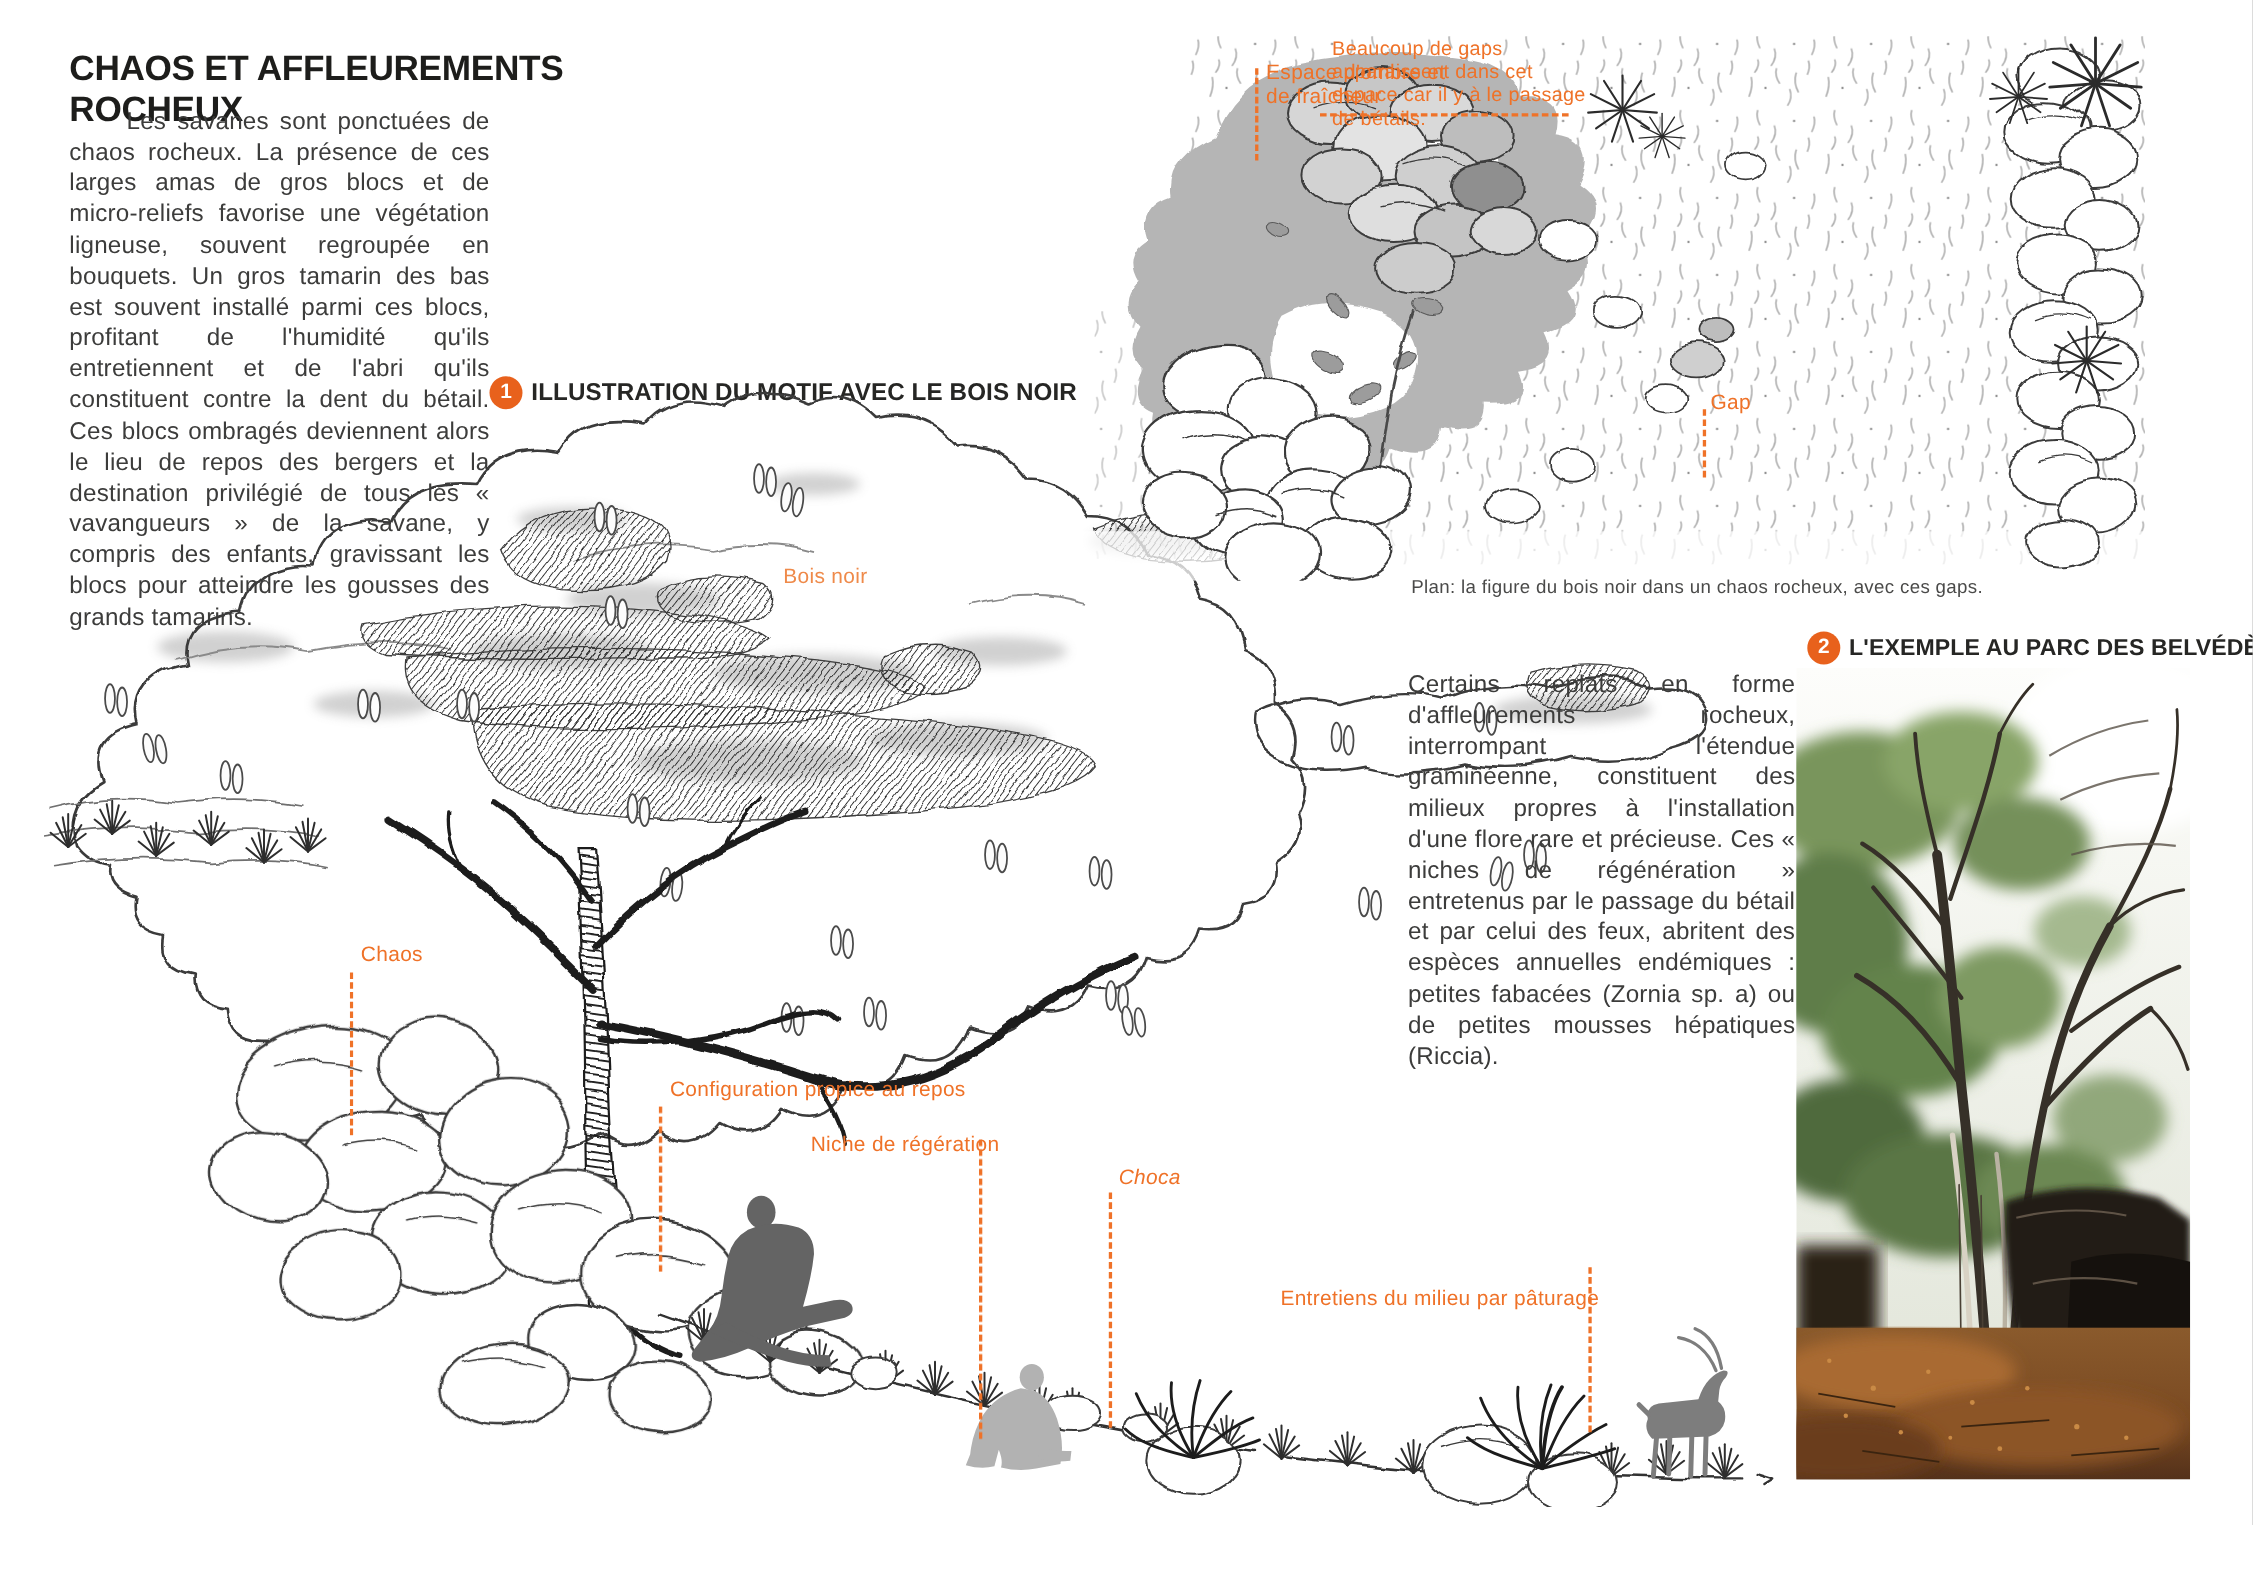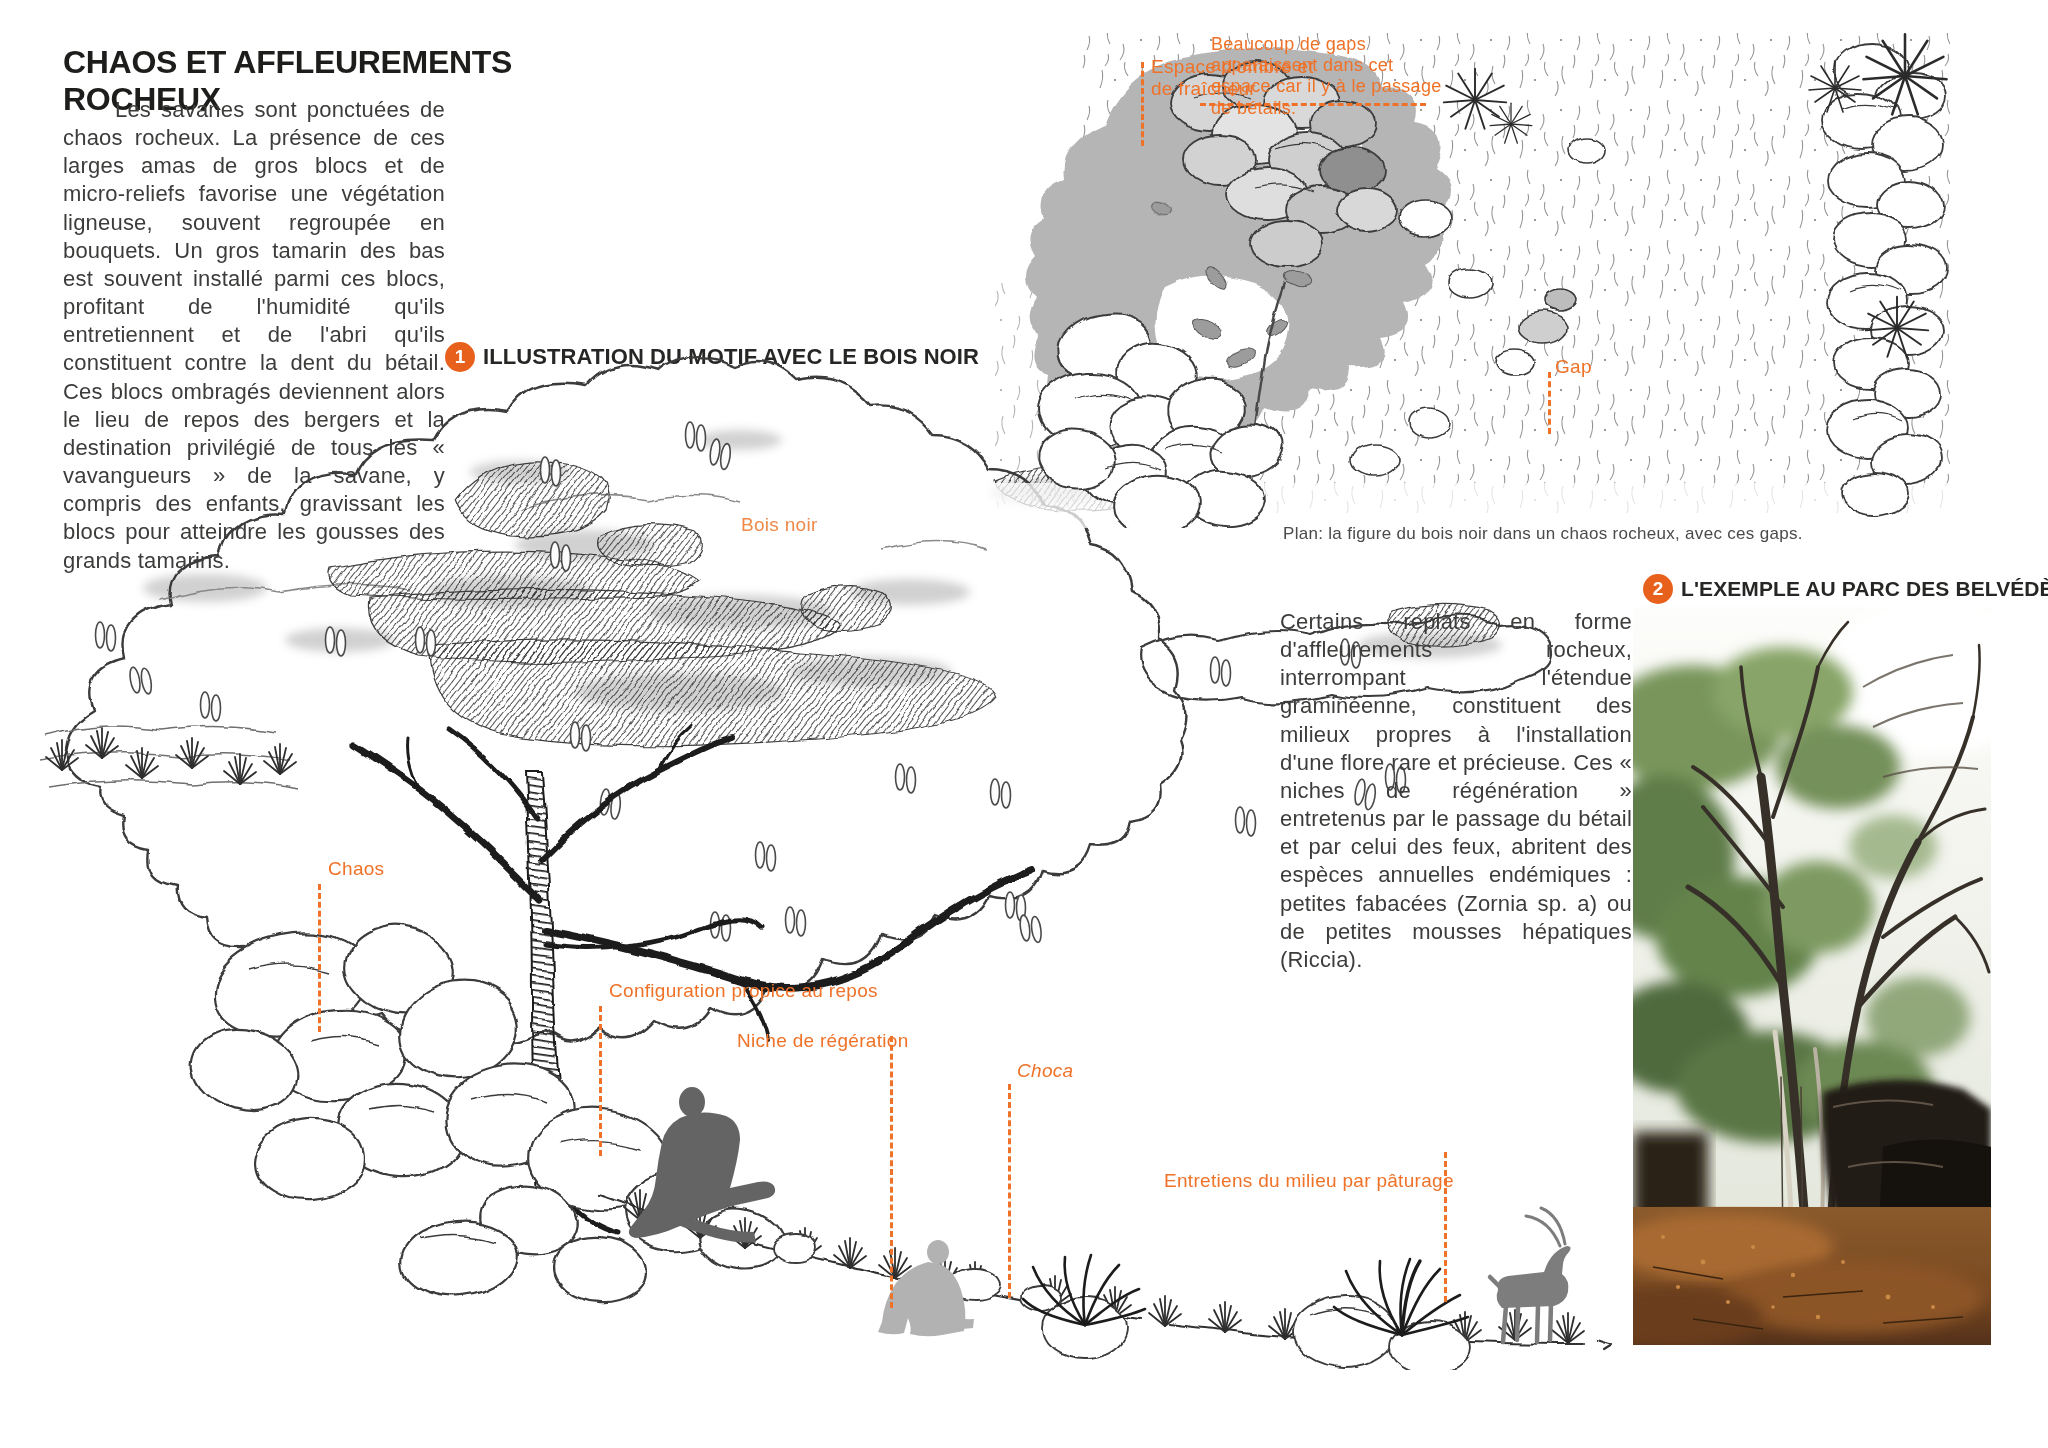--- a/index.html
+++ b/index.html
@@ -26,21 +26,21 @@
   .indent{text-indent:52px;}
   .sec-head{display:flex;align-items:center;gap:8px;}
   .sec-circle{
     width:30px;height:30px;border-radius:50%;background:var(--orange);
     color:#fff;font-weight:bold;font-size:19px;display:flex;align-items:center;
     justify-content:center;flex:0 0 auto;
   }
   .sec-title{font-size:22px;font-weight:bold;color:#262624;letter-spacing:0.1px;white-space:nowrap;}
   .caption{font-size:17px;color:var(--cap);letter-spacing:0.3px;}
   .olabel{color:var(--orange2);font-size:19px;letter-spacing:0.3px;line-height:1.18;}
-  .olabel.light{color:var(--orange3);margin-left:29px;}
+  .olabel.light{color:var(--orange3);}
   .olabel.it{font-style:italic;text-align:center;}
   .vdash{border-left:3px dashed var(--orange2);width:0;}
   .hdash{border-top:3px dashed var(--orange2);height:0;}
   svg{display:block;}
 </style>
 </head>
 <body>
 
 <div class="page">
 

